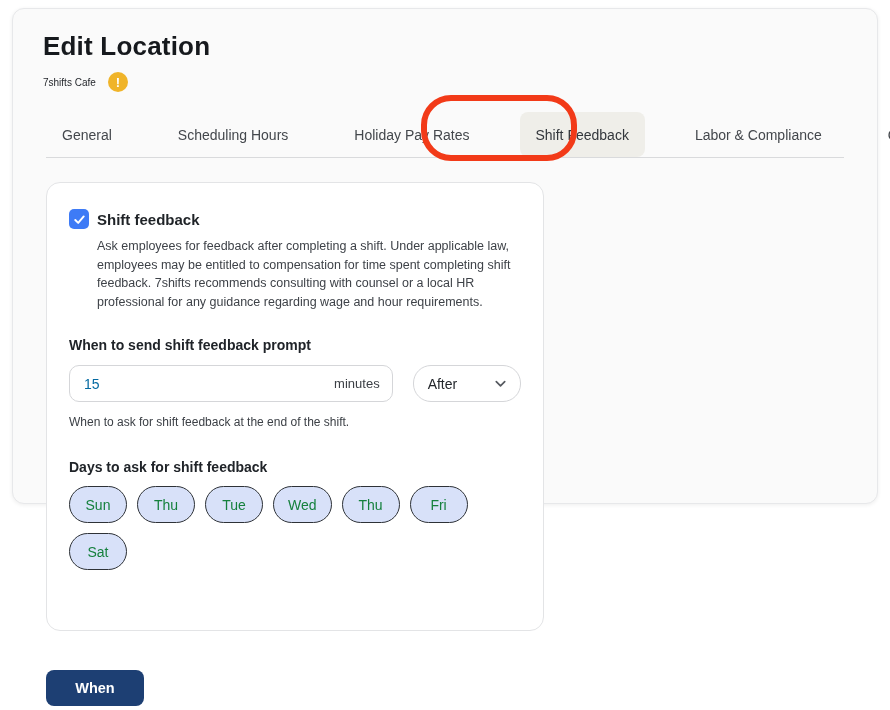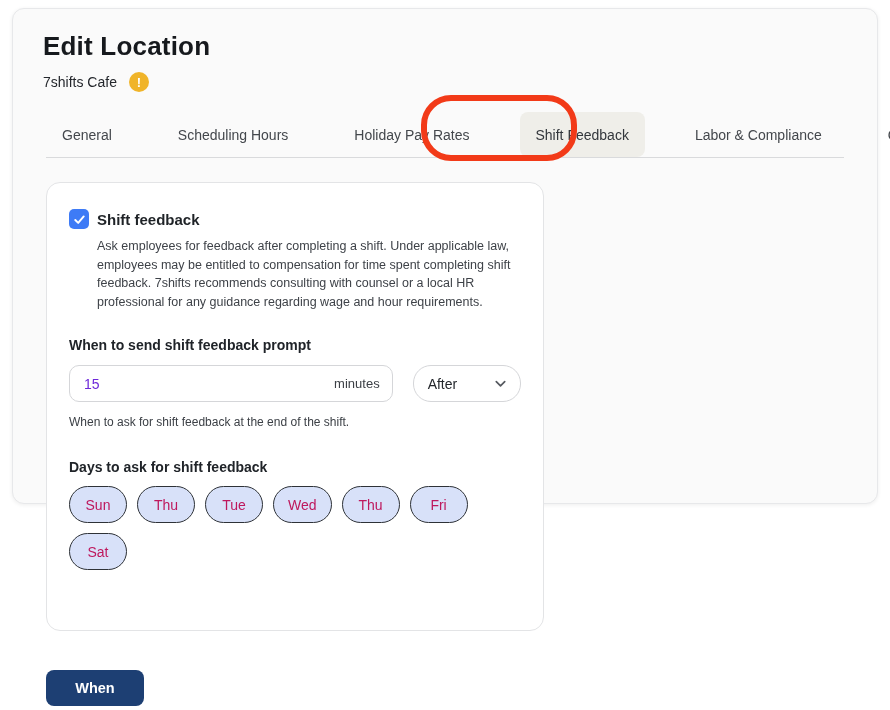--- a/index.html
+++ b/index.html
@@ -10,21 +10,21 @@
     position: absolute; left: 12px; top: 8px; width: 866px; height: 496px;
     background: #fafafa; border: 1px solid #e7e8ea; border-radius: 12px;
     box-shadow: 0 1px 4px rgba(0,0,0,0.07);
   }
 
   .page-title {
     margin: 22px 0 0 30px; font-size: 26px; font-weight: 700; color: #16191d;
     letter-spacing: 0.2px;
   }
   .subtitle-row { display: flex; align-items: center; gap: 12px; margin: 10px 0 0 30px; }
-  .subtitle { font-size: 14px; color: #24272c; }
+  .subtitle { font-size: 10px; color: #24272c; }
 
   .warn-icon {
     width: 20px; height: 20px; border-radius: 50%; background: #f0b429;
     color: #ffffff; font-size: 13px; font-weight: 700; display: inline-flex;
     align-items: center; justify-content: center; line-height: 1; flex: 0 0 auto;
   }
 
   
   .tabbar {
     position: relative; display: flex; align-items: stretch;
@@ -59,36 +59,36 @@
     margin: 8px 0 0 28px; width: 428px; font-size: 12.5px; line-height: 18.5px;
     color: #3e4248;
   }
 
   .field-label { margin-top: 26px; font-size: 14px; font-weight: 600; color: #202429; }
   .input-row { display: flex; gap: 20px; margin-top: 12px; }
   .text-input {
     width: 326px; height: 37px; border: 1px solid #d5d6d9; border-radius: 10px;
     background: #ffffff; display: flex; align-items: center; padding: 0 12px 0 14px;
   }
-  .text-input .value { flex: 1; font-size: 14px; color: #6d28d9; }
+  .text-input .value { flex: 1; font-size: 14px; color: #0369a1; }
   .text-input .suffix { font-size: 13px; color: #3c4046; }
   .select-input {
     width: 109px; height: 37px; border: 1px solid #d5d6d9; border-radius: 18px;
     background: #ffffff; display: flex; align-items: center; justify-content: space-between;
     padding: 0 12px 0 14px; cursor: pointer;
   }
   .select-input .value { font-size: 14px; color: #23262b; }
   .helper-text { margin-top: 13px; font-size: 12px; color: #3c4046; }
 
   .days-label { margin-top: 30px; font-size: 14px; font-weight: 600; color: #202429; }
   .pill-row { display: flex; flex-wrap: wrap; gap: 10px; margin-top: 11px; width: 454px; }
   .day-pill {
     min-width: 58px; height: 37px; padding: 0 14px; border-radius: 999px;
     background: #d8e1f9; border: 1px solid #2e3237; display: inline-flex;
-    align-items: center; justify-content: center; font-size: 14px; color: #be185d;
+    align-items: center; justify-content: center; font-size: 14px; color: #15803d;
     cursor: pointer;
   }
 
   .save-button {
     margin: 39px 0 0 33px; width: 98px; height: 36px; border: none;
     border-radius: 8px; background: #1d3f73; color: #ffffff; font-size: 14.5px;
     font-weight: 600; font-family: "Liberation Sans", sans-serif; cursor: pointer;
     display: flex; align-items: center; justify-content: center;
   }
 </style>

